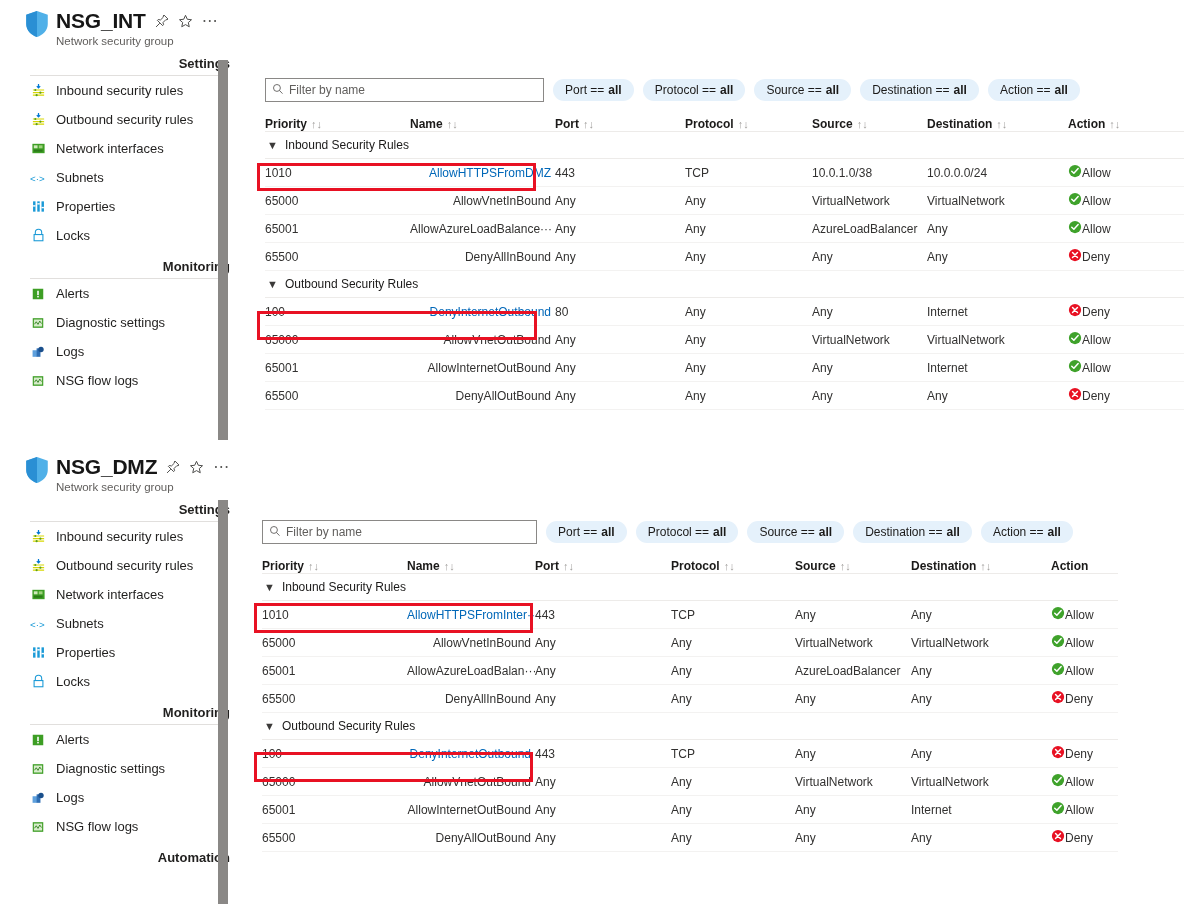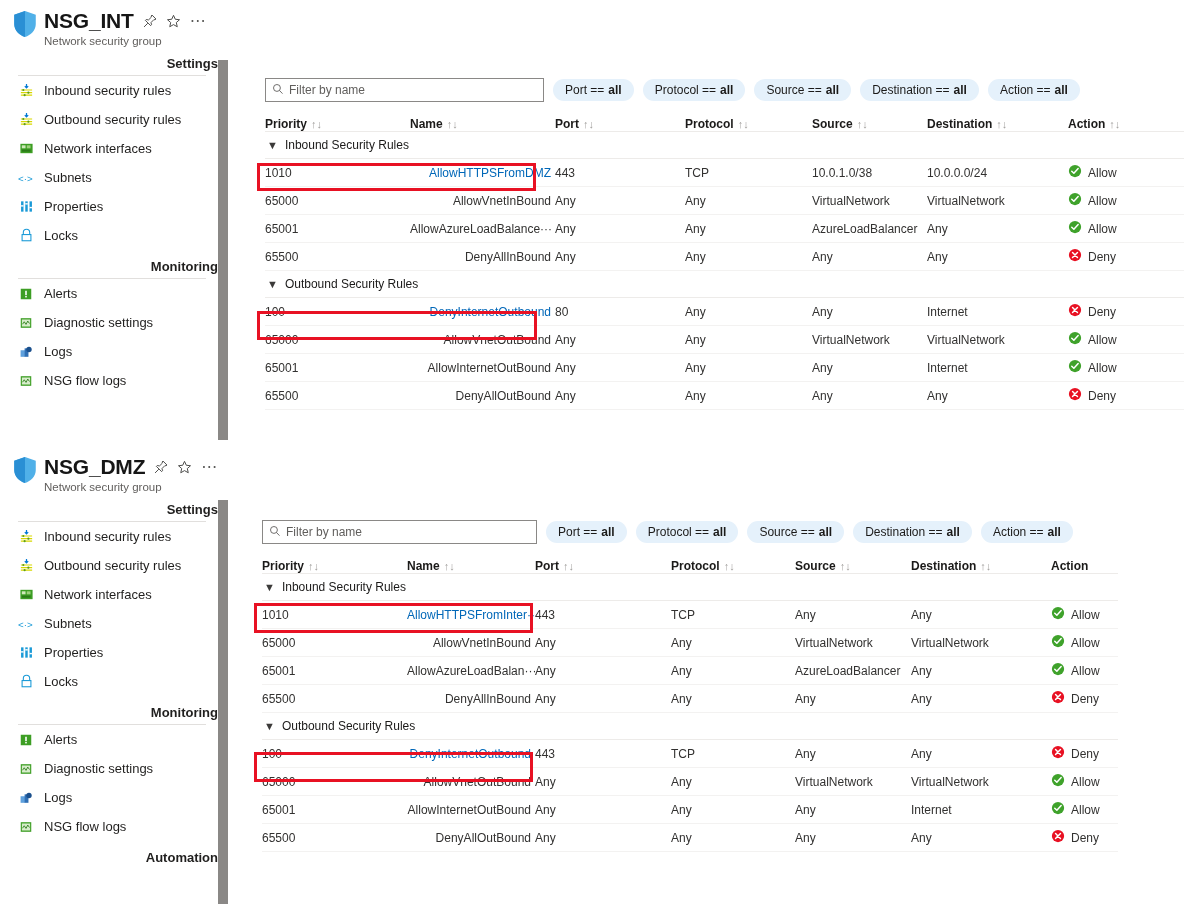--- a/index.html
+++ b/index.html
@@ -13,21 +13,21 @@
   }
   .page { position: relative; width: 1184px; height: 904px; }
 
   
   .blade { position: absolute; left: 0; width: 1184px; }
   .blade-int { top: 0; height: 440px; }
   .blade-dmz { top: 440px; height: 464px; }
 
   
   .leftnav {
-    position: absolute; left: 0; top: 0;
+    position: absolute; left: 12px; top: 0;
     width: 218px; height: 100%;
     background: #ffffff;
   }
   .blade-title-row {
     display: flex; align-items: flex-start;
     padding: 8px 0 0 12px;
   }
   .shield-icon { width: 26px; height: 28px; flex: 0 0 26px; margin-top: 2px; }
   .title-block { margin-left: 6px; }
   .title-line { display: flex; align-items: center; gap: 9px; }
@@ -94,21 +94,21 @@
     padding: 0; height: 28px; vertical-align: middle;
     border-bottom: 1px solid #f3f2f1; white-space: nowrap; overflow: hidden;
   }
   tr.group td {
     font-size: 12px; color: #1b1a19;
     border-bottom: 1px solid #edebe9; height: 27px;
   }
   .group-label { display: inline-flex; align-items: center; gap: 7px; padding-left: 2px; }
   .chev { color: #3b3a39; font-size: 11px; }
   .rule-link { color: #0067b8; cursor: pointer; }
-  .action-cell { display: inline-flex; align-items: center; gap: 6px; }
+  .action-cell { display: inline-flex; align-items: center; }
   .badge { width: 14px; height: 14px; flex: 0 0 14px; }
 
   
   .hl { position: absolute; border: 3px solid #e81123; pointer-events: none; }
 </style>
 </head>
 <body>
 
 <div class="page">
 

